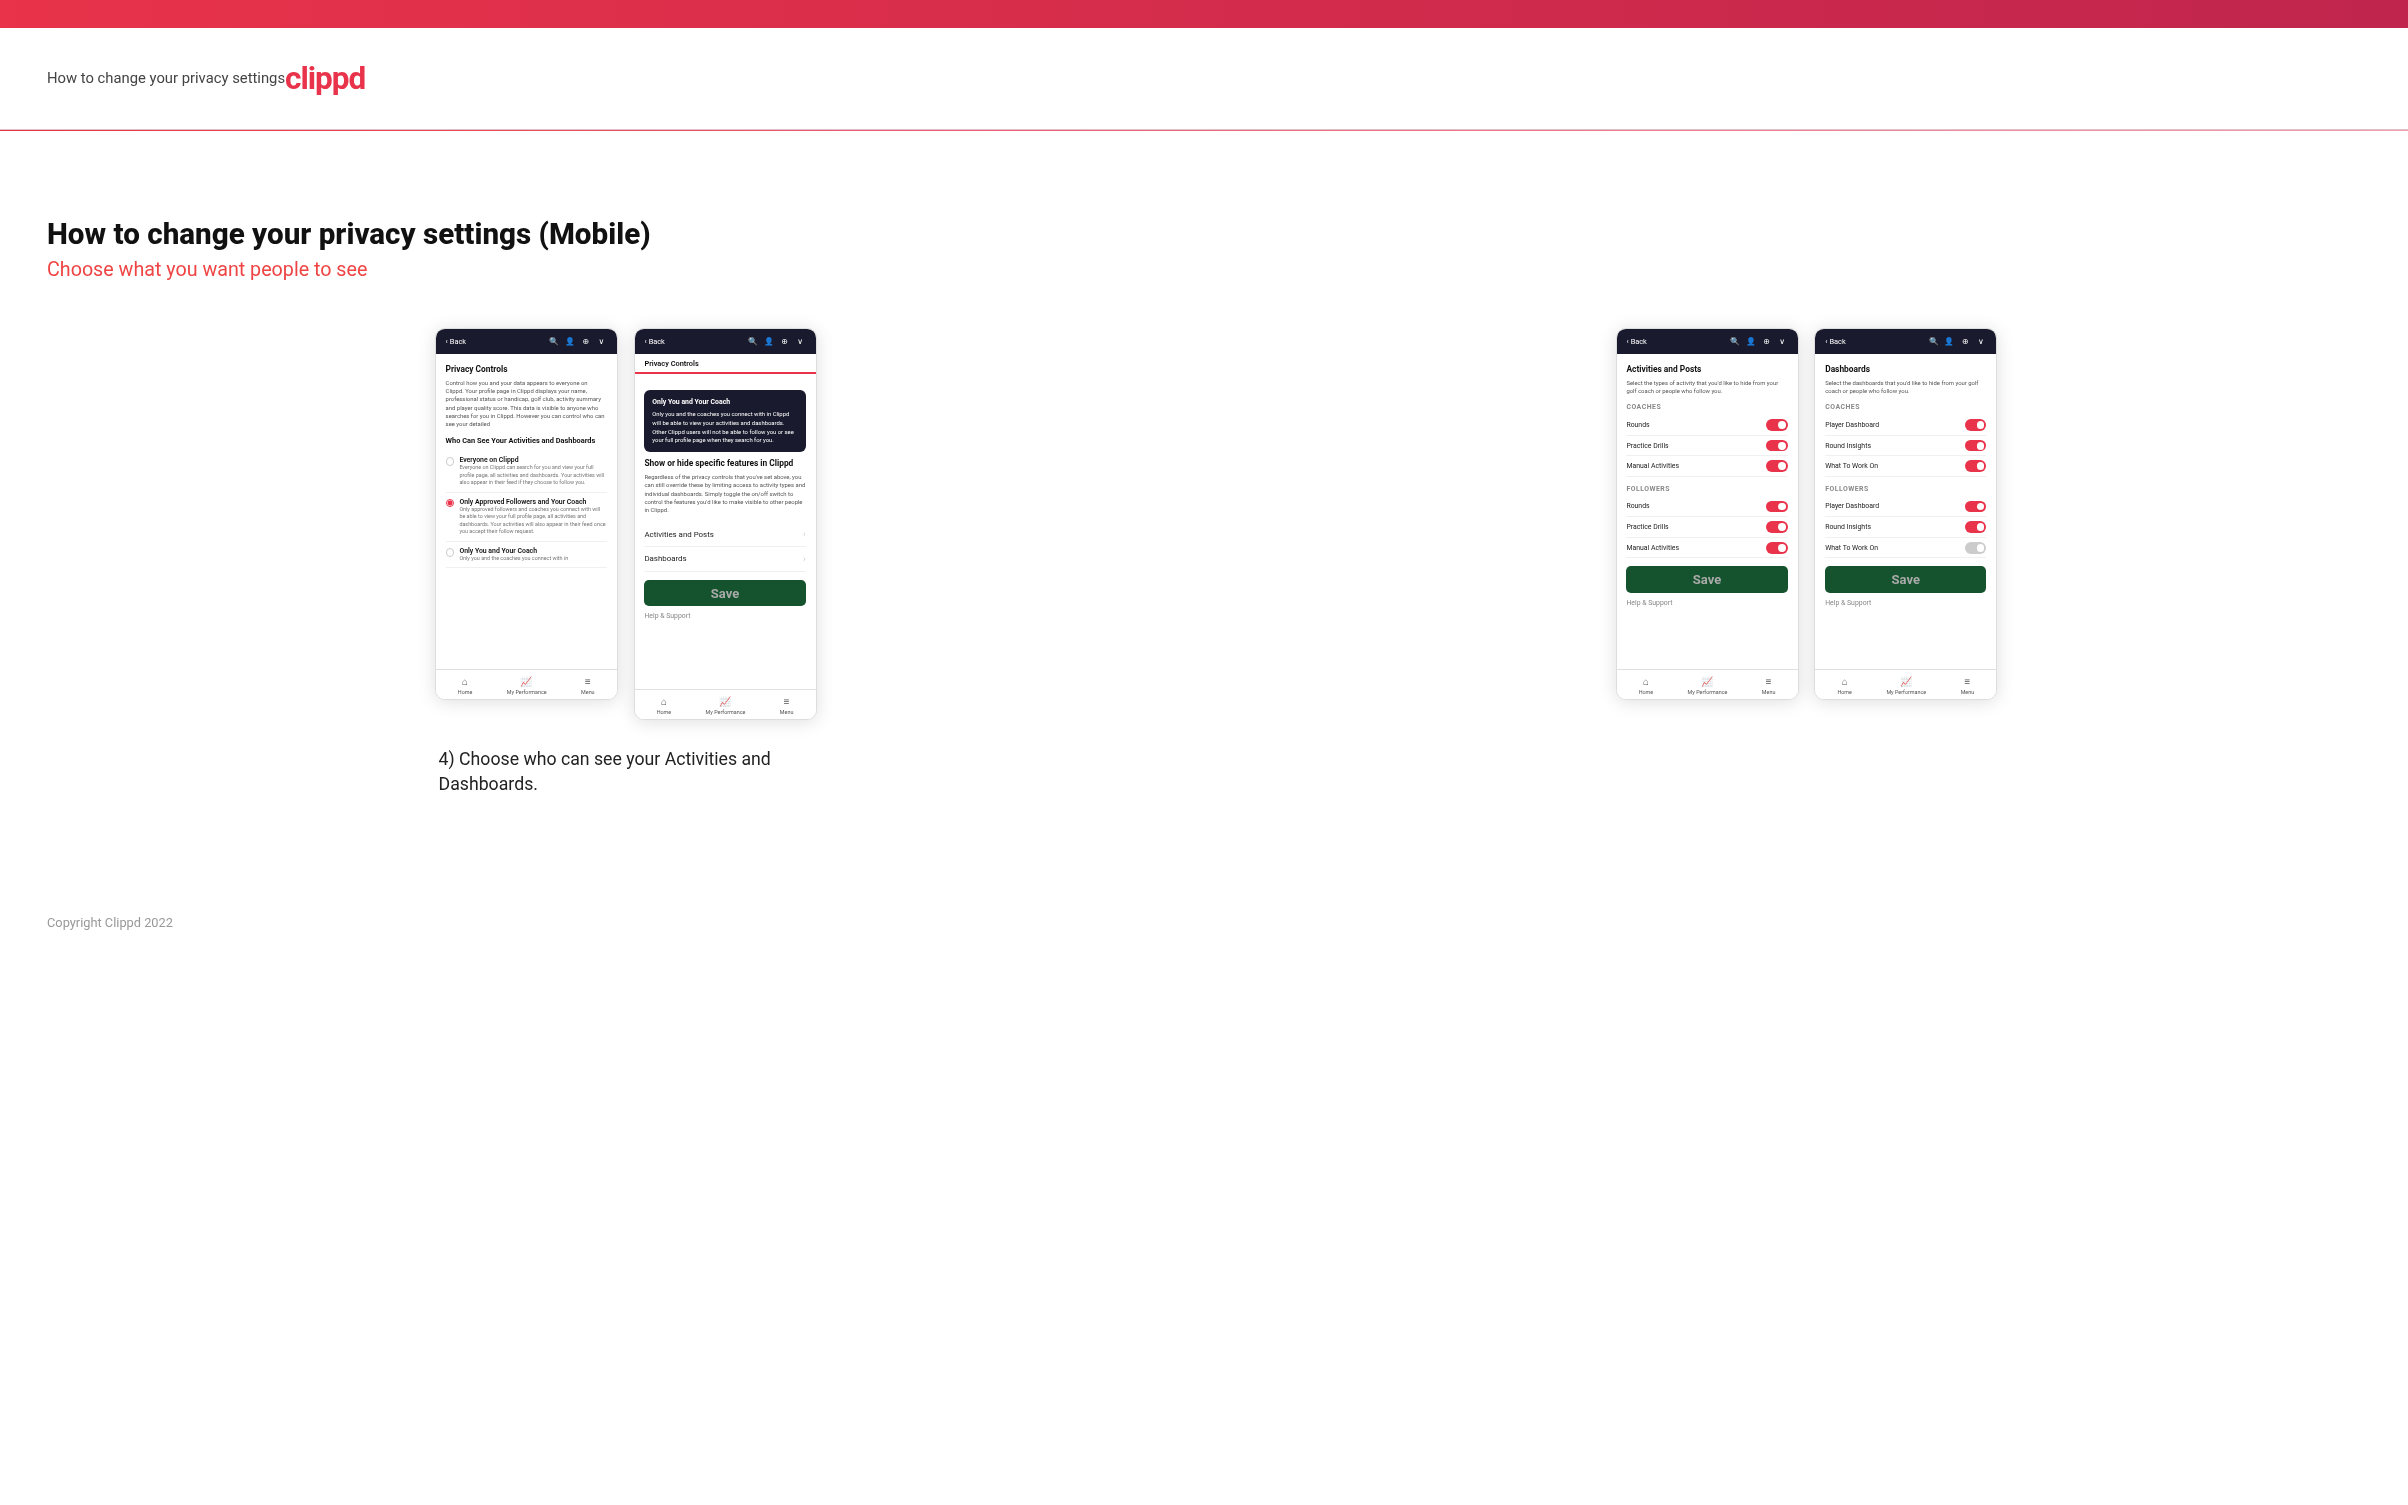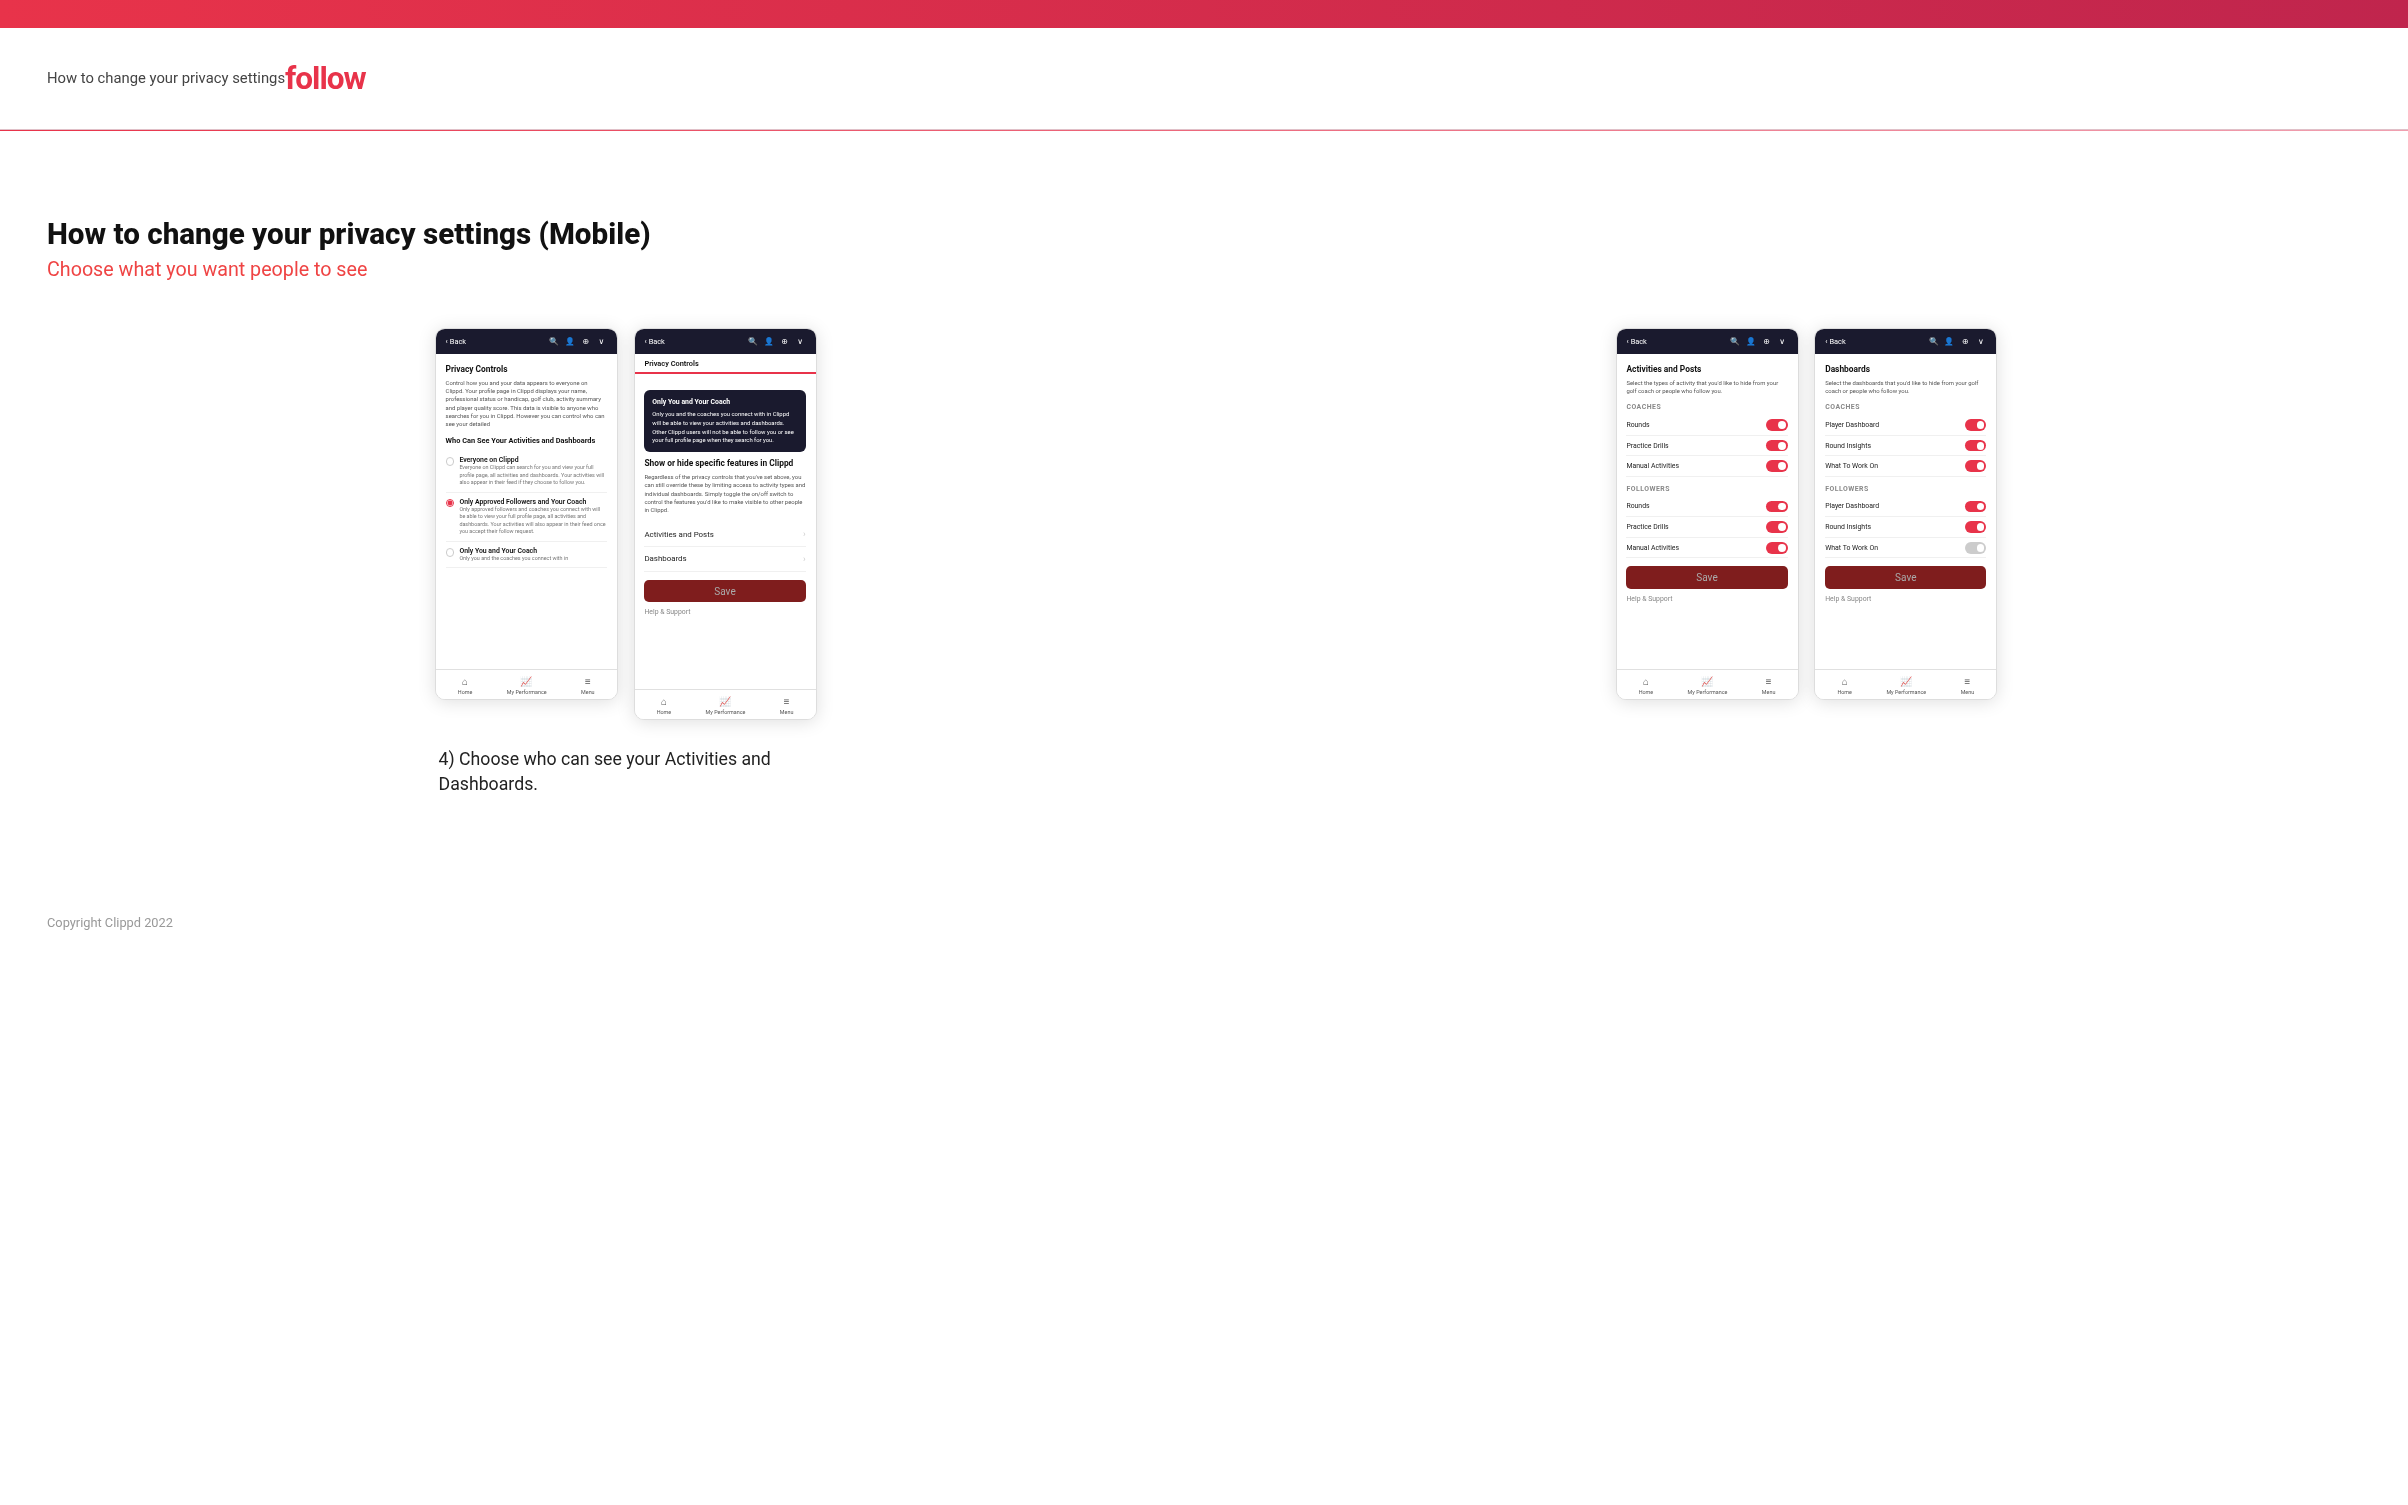--- a/index.html
+++ b/index.html
@@ -276,29 +276,30 @@
       margin: 5.9px 0;
     }
     .tooltip-bubble .tooltip-title {
       font-size: 6.9px;
       font-weight: 700;
       margin-bottom: 3px;
     }
 
     
     .save-btn {
-      background: #7f1d1d;
+      background: #14532d;
       color: #aaa;
       border: none;
       border-radius: 4.9px;
       width: 100%;
       padding: 5.9px;
-      font-size: 10px;
+      font-size: 13px;
       text-align: center;
       margin-top: 7.9px;
+      font-weight: bold;
     }
 
     
     .menu-item-row {
       display: flex;
       align-items: center;
       justify-content: space-between;
       padding: 6.9px 0;
       border-bottom: 0.5px solid #f0f0f0;
     }
@@ -331,21 +332,21 @@
       padding: 59px 47px 23.6px;
     }
   </style>
 </head>
 <body>
 
 <div class="top-bar"></div>
 
 <div class="header">
   <span class="header-title">How to change your privacy settings</span>
-  <span class="logo">follow</span>
+  <span class="logo">clippd</span>
 </div>
 
 <div class="divider"></div>
 
 <div class="page-content">
 
   <h1 class="main-title">How to change your privacy settings (Mobile)</h1>
   <p class="main-subtitle">Choose what you want people to see</p>
 
   <div class="screenshots-grid">

